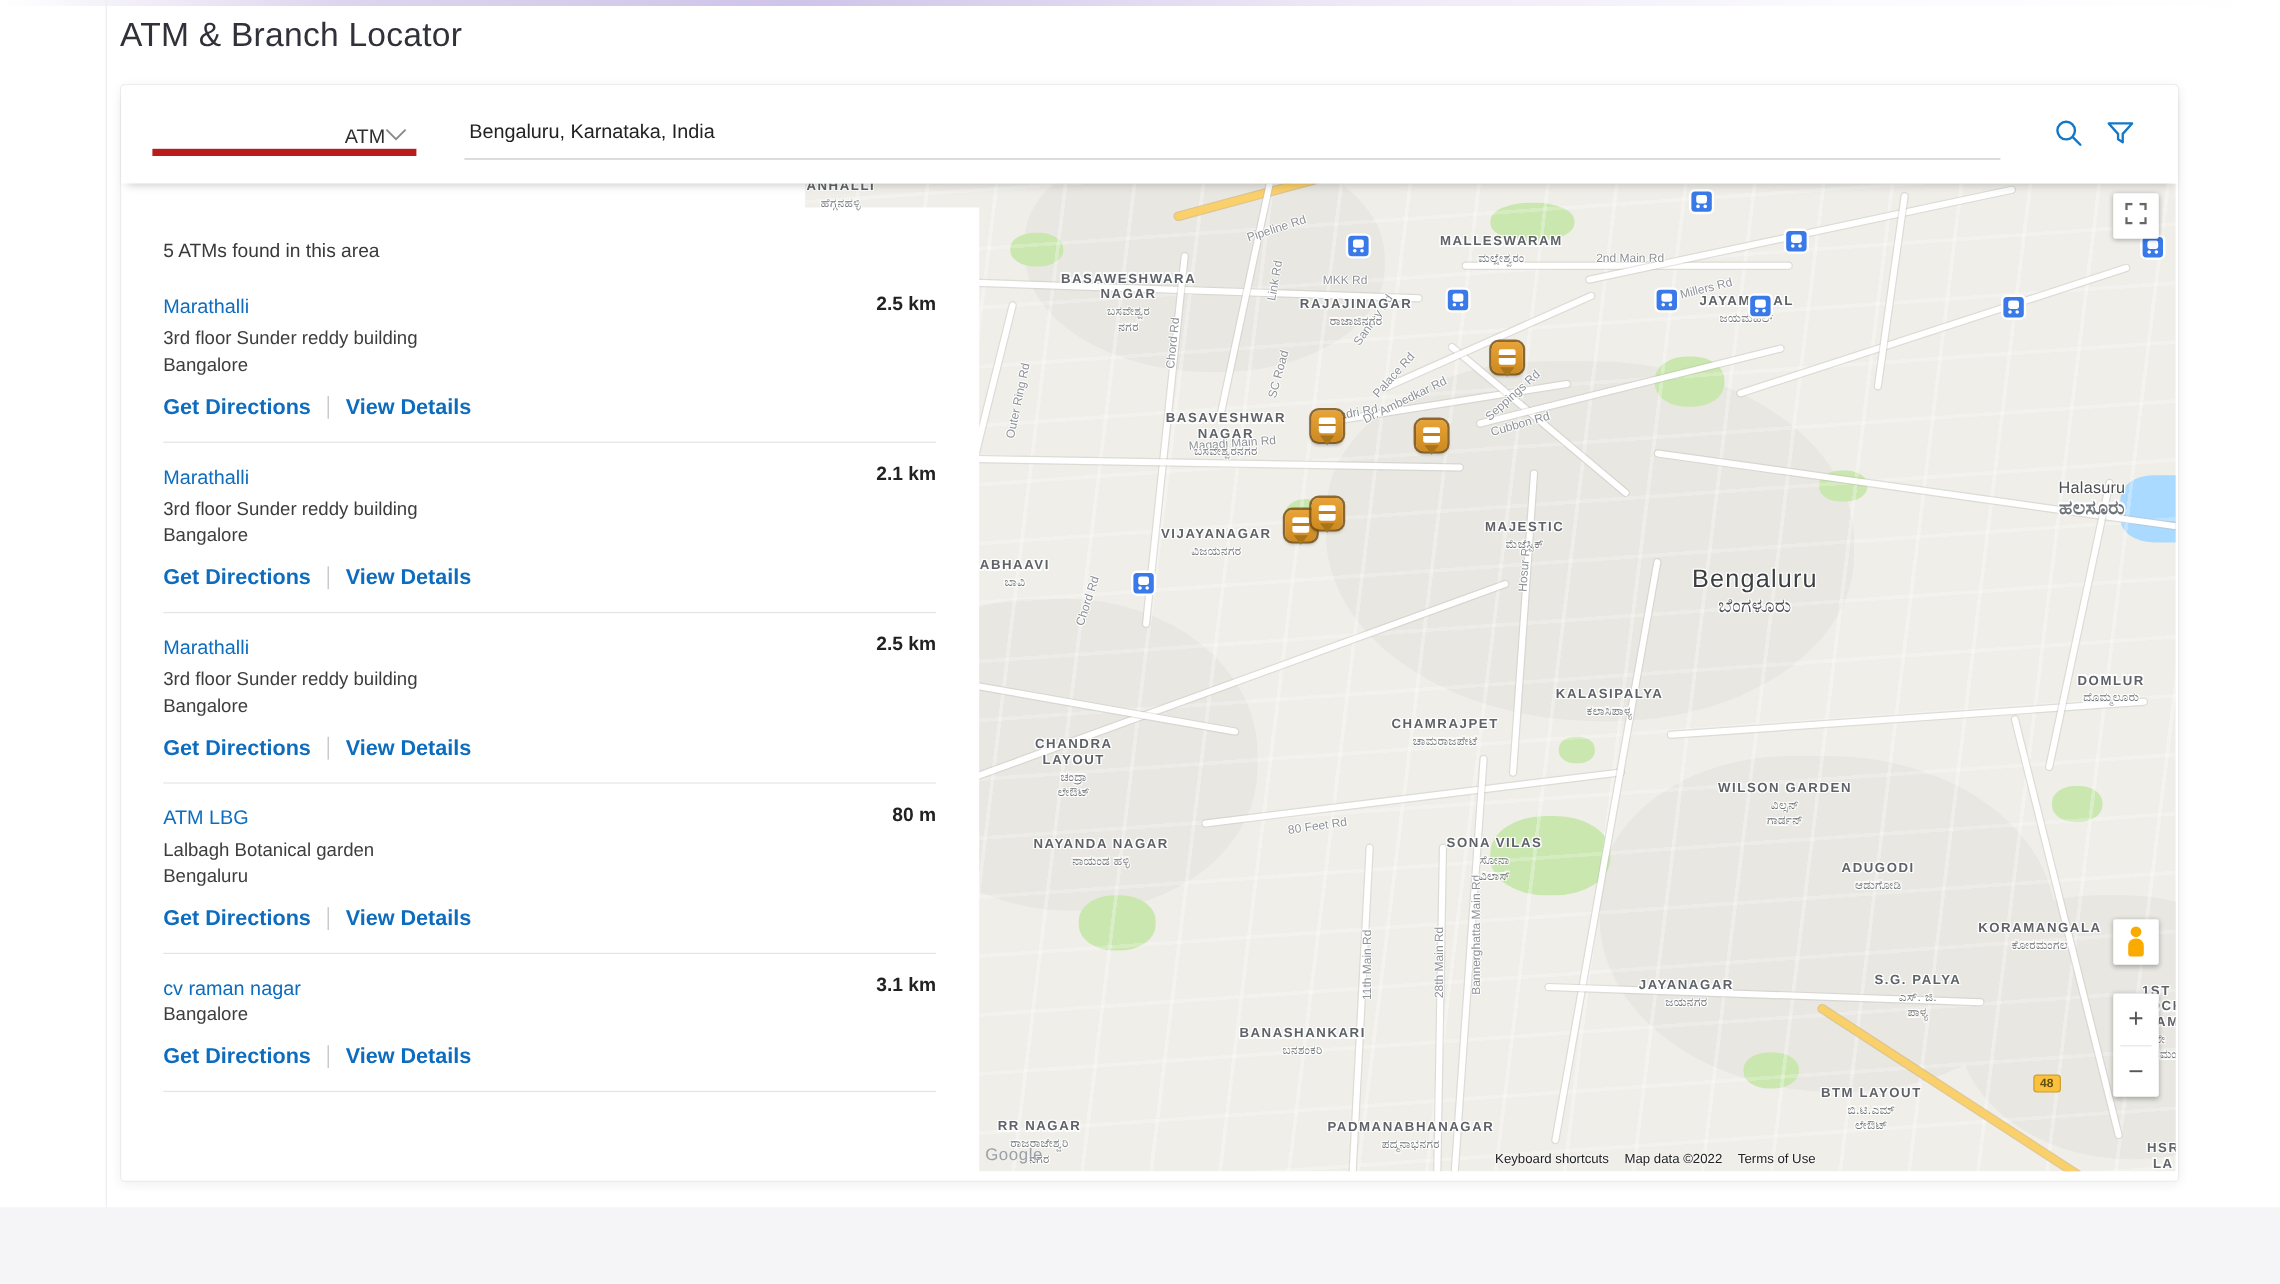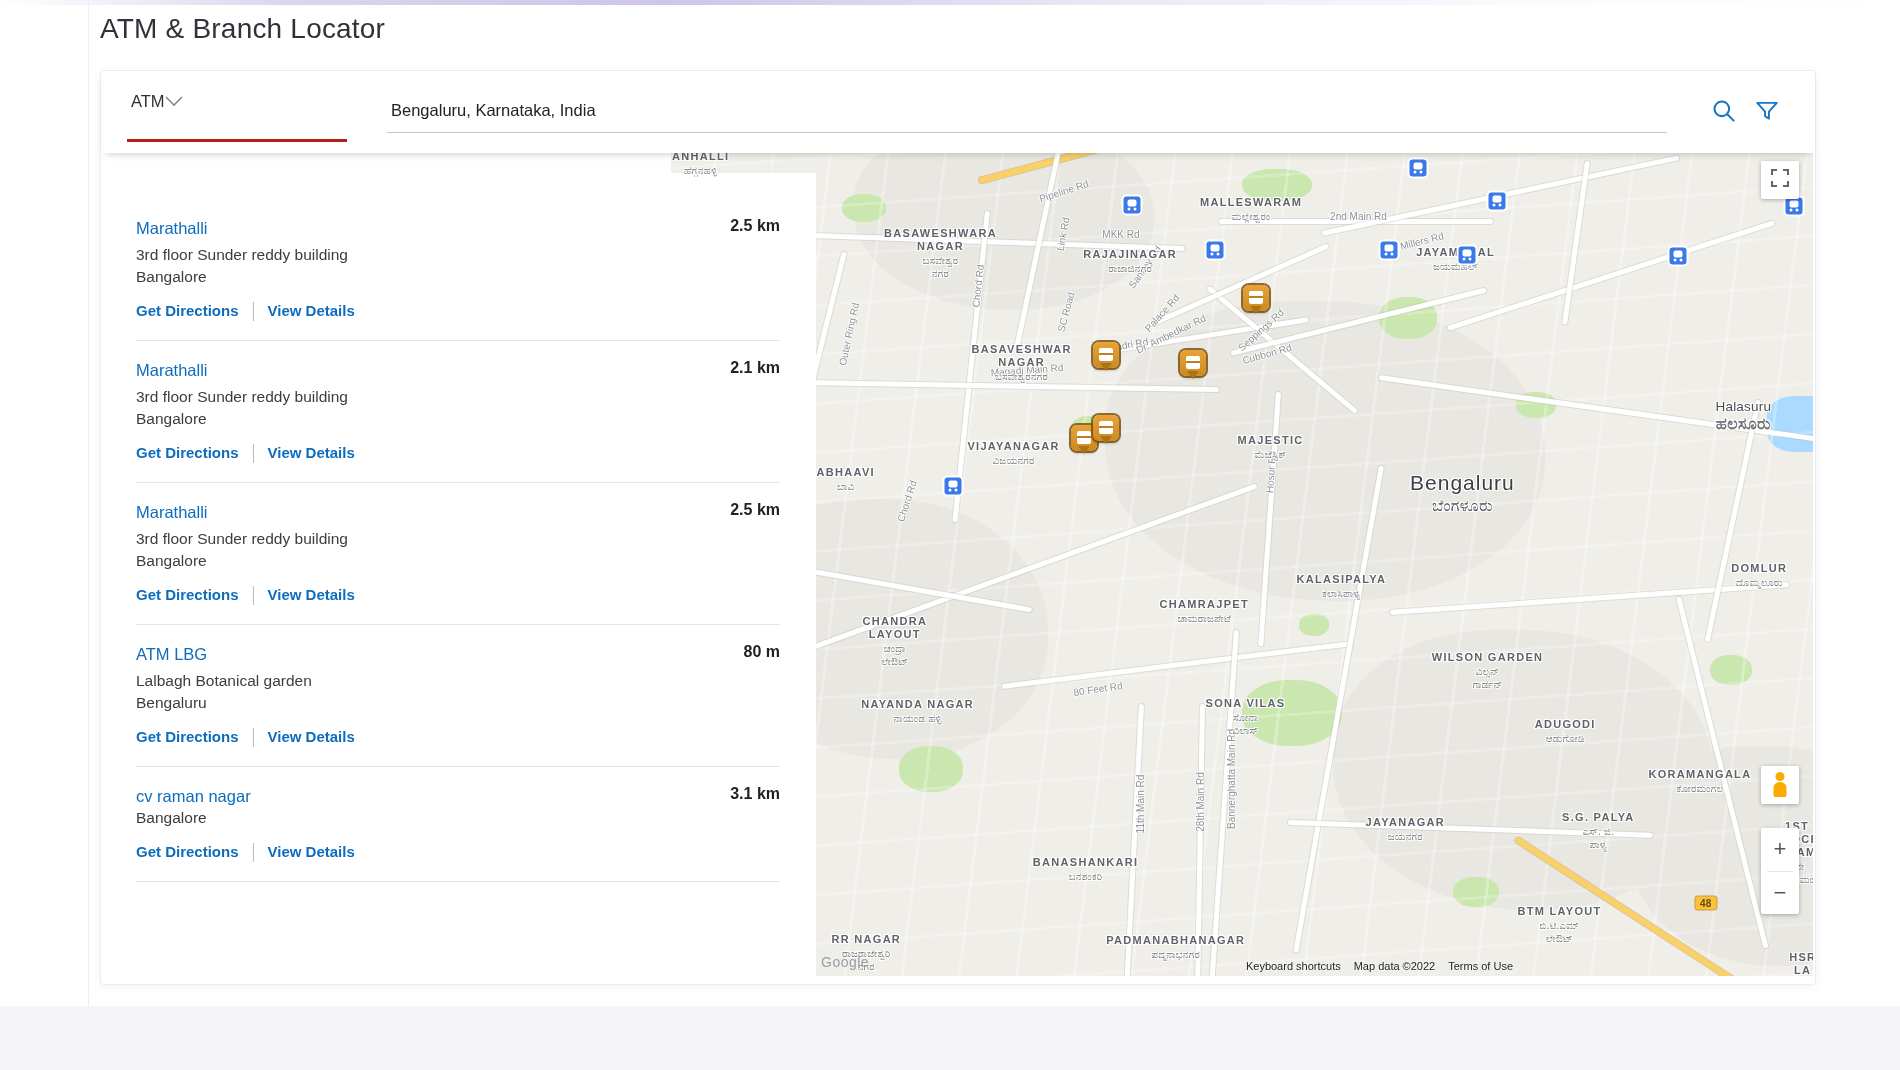--- a/index.html
+++ b/index.html
@@ -13,41 +13,41 @@
 
   .page-title { position:absolute; left:100px; top:13px; font-size:28px; font-weight:500; color:#31313a; letter-spacing:.2px; }
 
   .card { position:absolute; left:100px; top:70px; width:1716px; height:915px; background:#fff;
     border:1px solid #ececee; border-radius:4px; box-shadow:0 2px 10px rgba(0,0,0,.06); }
 
   
   .searchbar { position:relative; z-index:5; height:82px; display:flex; align-items:center;
     padding:0 26px 0 26px; background:#fff; border-radius:4px 4px 0 0;
     box-shadow:0 5px 8px -5px rgba(0,0,0,.25); }
-  .dropdown { width:220px; display:flex; align-items:center; justify-content:flex-start;
-    border-bottom:3px solid #b91c1c; padding:10px 8px 28px 4px; cursor:pointer; }
+  .dropdown { width:220px; display:flex; align-items:center; justify-content:flex-end;
+    border-bottom:6px solid #b91c1c; padding:10px 8px 0 4px; cursor:pointer; }
   .dropdown-label { font-size:16.5px; color:#2f2f2f; }
   .loc-input { flex:1; margin:0 34px 0 40px; border:none; outline:none; border-bottom:1px solid #c6c6c6;
     font-size:16.5px; color:#222; padding:10px 4px 12px 4px; font-family:"Liberation Sans",sans-serif; background:transparent; }
   .icon-btn { width:44px; height:44px; border:none; background:none; cursor:pointer;
     display:flex; align-items:center; justify-content:center; }
 
   
   .content { position:relative; height:833px; }
 
   .results { position:absolute; left:1px; top:20px; width:714px; bottom:9px; background:#fff; z-index:2;
     padding:26px 36px 0 34px; overflow:hidden; border-bottom-left-radius:4px; }
   .summary { font-size:16px; color:#3a3a3a; line-height:22px; margin-bottom:6px; }
   .item { position:relative; padding:18px 0 18px 0; border-bottom:1px solid #e4e4e6; }
   .item-name { font-size:16.5px; line-height:22px; color:#0d6cbe; font-weight:500; cursor:pointer; display:inline-block; }
   .item-dist { position:absolute; right:0; top:18px; font-size:16px; font-weight:700; color:#222; }
   .addr { font-size:15.5px; line-height:22px; color:#3d3d3d; }
   .addr1 { margin-top:5px; }
   .links { margin-top:12px; display:flex; align-items:center; gap:14px; height:22px; }
-  .link { font-size:15px; font-weight:600; color:#0d6cbe; cursor:pointer; line-height:22px; }
+  .link { font-size:18px; font-weight:600; color:#0d6cbe; cursor:pointer; line-height:22px; }
   .sep { width:1px; height:19px; background:#bdbdbd; }
 
   
   .map { position:absolute; left:570px; top:0; right:2px; bottom:10px; overflow:hidden;
     background:#efeee9; cursor:grab; }
   .district { position:absolute; background:#e8e7e2; border-radius:42% 50% 46% 52%; }
   .park { position:absolute; background:#c9e7ae; border-radius:46%; }
   .water { position:absolute; background:#aadaff; border-radius:35%; }
   .grid-a { position:absolute; inset:-10%; opacity:.38; transform:rotate(7deg);
     background:repeating-linear-gradient(90deg, transparent 0 54px, rgba(255,255,255,.75) 54px 57px); }
@@ -387,20 +387,21 @@
         </div>
         <div class="pin" style="left: 36.2%; top: 36.2%;">
           <div class="pin-glyph"></div>
         </div>
         <div class="pin" style="left: 38.1%; top: 35%;">
           <div class="pin-glyph"></div>
         </div>
       </div>
 
     <div class="results">
+      <div class="summary">5 ATMs found in this area</div>
 
       <div class="item">
         <span class="item-name">Marathalli</span>
         <span class="item-dist">2.5 km</span>
         <div class="addr addr1">3rd floor Sunder reddy building</div>
         <div class="addr">Bangalore</div>
         <div class="links">
           <span class="link">Get Directions</span>
           <span class="sep"></span>
           <span class="link">View Details</span>

